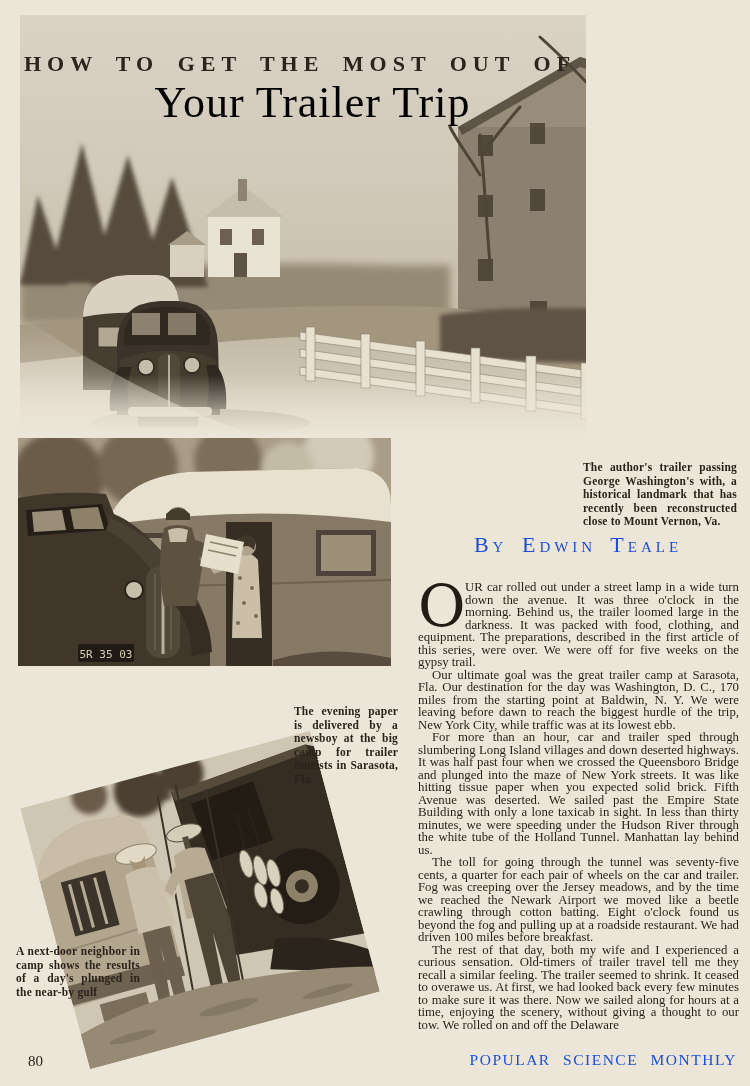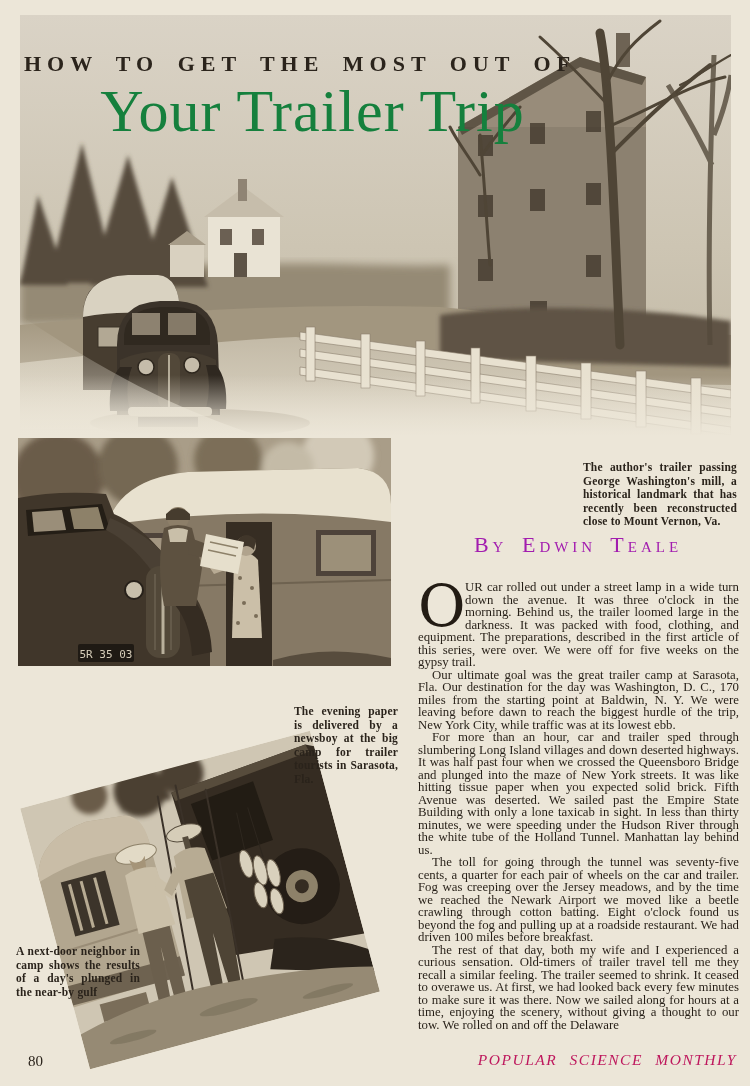--- a/index.html
+++ b/index.html
@@ -2,51 +2,51 @@
 <html><head>
 <meta charset="utf-8">
 <style>
   html,body{margin:0;padding:0;}
   body{background:#ece6d8;font-family:"Liberation Serif",serif;}
   .page{position:relative;width:750px;height:1086px;background:#ece6d8;overflow:hidden;color:#2a231b;}
 
   
   .photo{position:absolute;overflow:hidden;}
   .photo svg{display:block;}
-  .photo-top{left:20px;top:15px;width:711px;height:421px;}
+  .photo-top{left:20px;top:15px;width:566px;height:421px;}
   .photo-mid{left:18px;top:438px;width:373px;height:228px;}
   .photo-bottom{left:50px;top:765px;width:300px;height:270px;transform:rotate(-15deg);}
 
   
   .kicker{position:absolute;left:0;top:36px;width:560px;text-align:center;
           font-size:22px;font-weight:700;letter-spacing:6px;word-spacing:7px;color:#2b241c;}
   .headline{position:absolute;left:0;top:62px;width:585px;text-align:center;
-          font-size:60px;font-weight:400;color:#15803d;letter-spacing:1px;}
+          font-size:44px;font-weight:400;color:#000000;letter-spacing:1px;}
 
   
   .caption{position:absolute;font-weight:700;font-size:11.5px;line-height:13.6px;
            text-align:justify;color:#2a231b;letter-spacing:.2px;}
   .caption-top{left:583px;top:461px;width:154px;}
   .caption-mid{left:294px;top:705px;width:104px;}
   .caption-bottom{left:16px;top:945px;width:124px;}
 
   
   .byline{position:absolute;left:418px;top:532px;width:320px;text-align:center;
-          font-variant:small-caps;font-size:22px;letter-spacing:4px;word-spacing:5px;color:#a21caf;}
+          font-variant:small-caps;font-size:22px;letter-spacing:4px;word-spacing:5px;color:#1d4ed8;}
   .body-col{position:absolute;left:418px;top:581px;width:321px;
             font-size:12.8px;line-height:12.5px;text-align:justify;color:#261f17;}
   .body-col p{margin:0;text-indent:14px;}
   .body-col p.first{text-indent:0;}
   .dropcap{float:left;width:47px;height:50px;font-size:58px;line-height:50px;
            font-family:"DejaVu Serif",serif;color:#231c14;}
 
   
   .folio{position:absolute;left:28px;top:1053px;font-size:15px;color:#2a231b;}
-  .magname{position:absolute;right:13px;top:1051px;font-size:15.5px;font-style:italic;
-           letter-spacing:1.5px;word-spacing:7px;color:#be185d;}
+  .magname{position:absolute;right:13px;top:1051px;font-size:15.5px;
+           letter-spacing:1.5px;word-spacing:7px;color:#1d4ed8;}
 </style>
 </head>
 <body>
 
 <div class="page">
 
   <div class="photo photo-top">
     <svg width="711" height="421" viewBox="0 0 711 421">
       <defs>
         <linearGradient id="sky" x1="0" y1="0" x2="0" y2="1">
@@ -329,21 +329,21 @@
 
       <path d="M0,234 Q80,214 160,222 Q240,228 300,244 L300,270 L0,270 Z" fill="#968a74"></path>
       <g fill="#7f7560" opacity=".8">
         <ellipse cx="50" cy="250" rx="24" ry="4"></ellipse>
           <ellipse cx="150" cy="246" rx="30" ry="5"></ellipse>
           <ellipse cx="250" cy="256" rx="26" ry="4"></ellipse>
       </g>
     </svg>
   </div>
 
-  <div class="caption caption-top">The author's trailer passing George Washington's mill, a historical landmark that has recently been reconstructed close to Mount Vernon, Va.</div>
+  <div class="caption caption-top">The author's trailer passing George Washington's with, a historical landmark that has recently been reconstructed close to Mount Vernon, Va.</div>
   <div class="caption caption-mid">The evening paper is delivered by a newsboy at the big camp for trailer tourists in Sarasota, Fla.</div>
   <div class="caption caption-bottom">A next-door neighbor in camp shows the results of a day's plunged in the near-by gulf</div>
 
   <div class="byline">By Edwin Teale</div>
 
   <div class="body-col">
     <p class="first"><span class="dropcap">O</span><span>UR car rolled out under a street lamp in a wide turn down the avenue. It was three o'clock in the morning. Behind us, the trailer loomed large in the darkness. It was packed with food, clothing, and equipment. The preparations, described in the first article of this series, were over. We were off for five weeks on the gypsy trail.</span></p>
     <p>Our ultimate goal was the great trailer camp at Sarasota, Fla. Our destination for the day was Washington, D. C., 170 miles from the starting point at Baldwin, N. Y. We were leaving before dawn to reach the biggest hurdle of the trip, New York City, while traffic was at its lowest ebb.</p>
     <p>For more than an hour, car and trailer sped through slumbering Long Island villages and down deserted highways. It was half past four when we crossed the Queensboro Bridge and plunged into the maze of New York streets. It was like hitting tissue paper when you expected solid brick. Fifth Avenue was deserted. We sailed past the Empire State Building with only a lone taxicab in sight. In less than thirty minutes, we were speeding under the Hudson River through the white tube of the Holland Tunnel. Manhattan lay behind us.</p>
     <p>The toll for going through the tunnel was seventy-five cents, a quarter for each pair of wheels on the car and trailer. Fog was creeping over the Jersey meadows, and by the time we reached the Newark Airport we moved like a beetle crawling through cotton batting. Eight o'clock found us beyond the fog and pulling up at a roadside restaurant. We had driven 100 miles before breakfast.</p>

